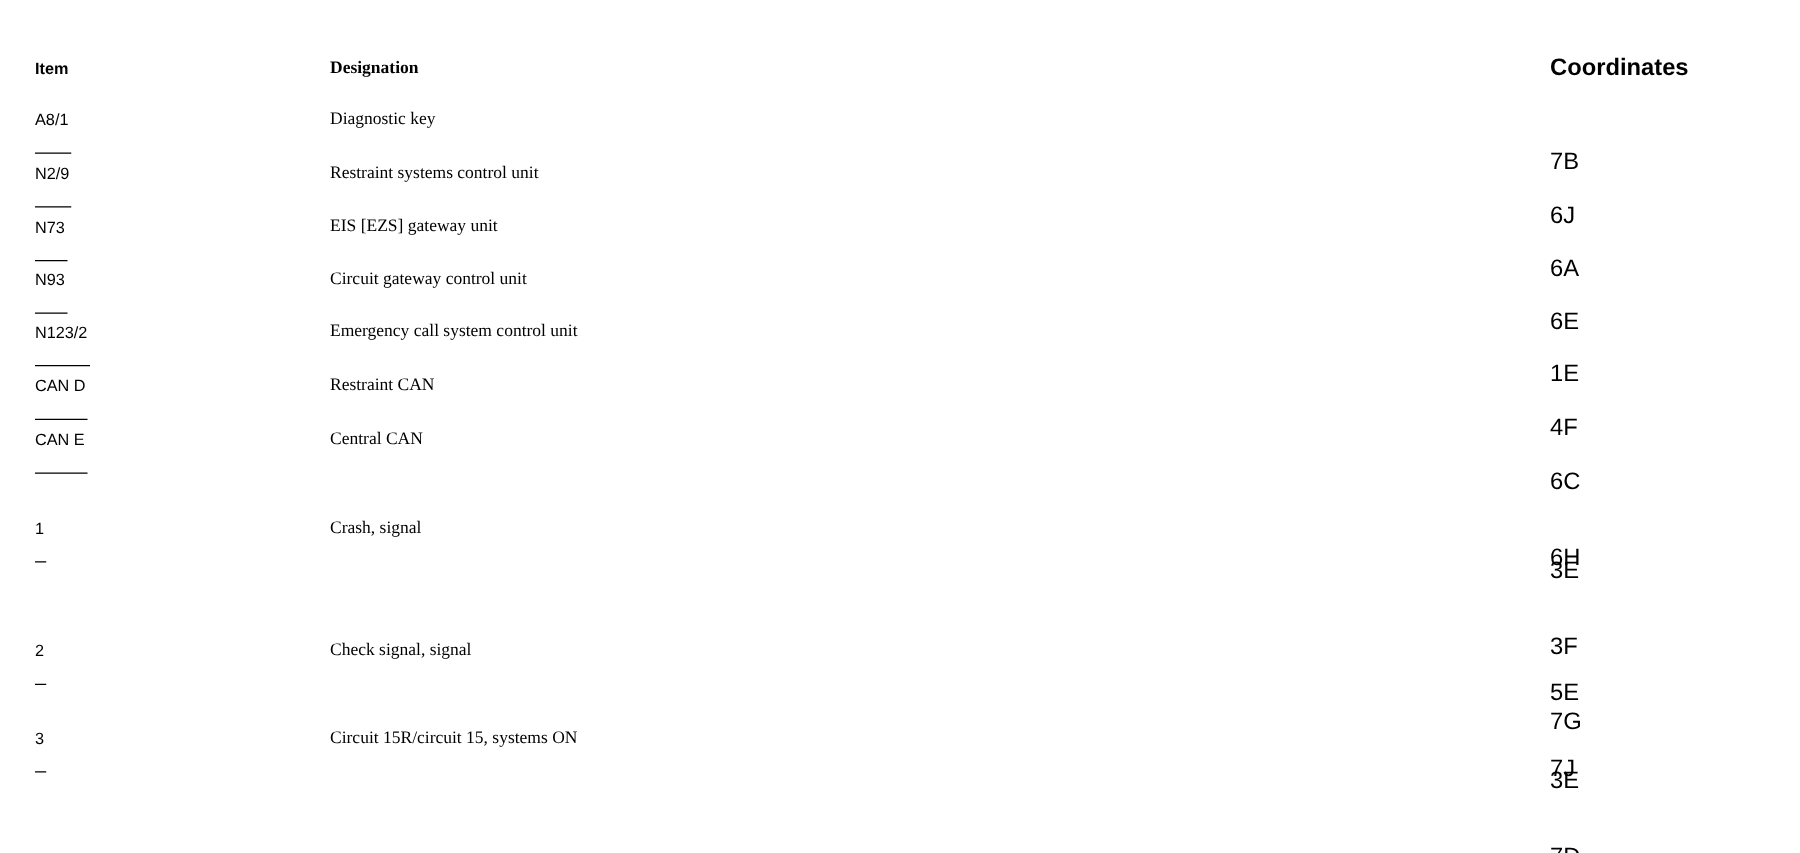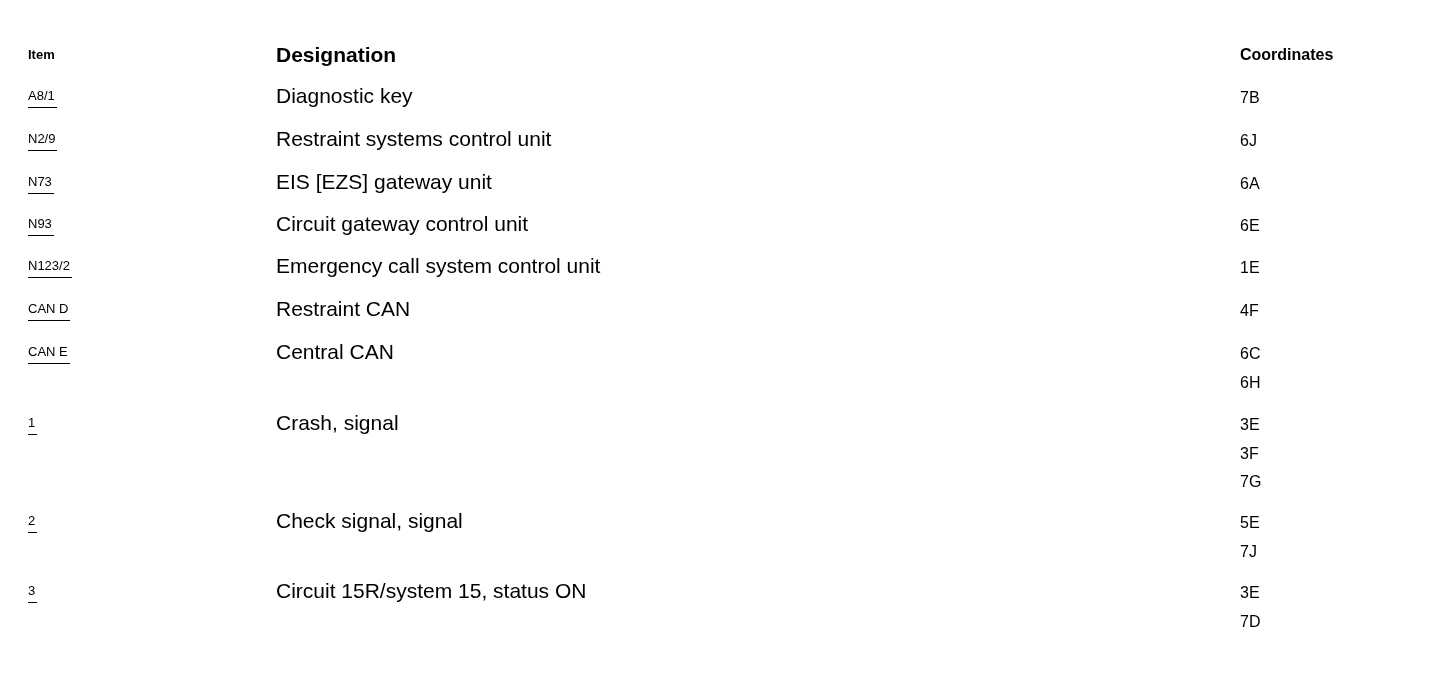--- a/index.html
+++ b/index.html
@@ -35,55 +35,57 @@
     position: absolute;
     left: 28px;
     top: 0;
     font-size: 13px;
     line-height: 24px;
     white-space: pre;
   }
 
   .cell-designation {
     position: absolute;
-    left: 276px;
+    left: 264px;
     top: 0;
-    font-size: 21px;
+    font-size: 14px;
     line-height: 24px;
     white-space: pre;
+    font-family: Liberation Serif, serif;
   }
 
   .cell-coordinates {
     position: absolute;
     left: 1240px;
     top: 0;
-    font-size: 16px;
+    font-size: 19px;
     line-height: 28.5px;
     white-space: pre;
   }
 
   
   .header-row .cell-item,
   .header-row .cell-designation,
   .header-row .cell-coordinates {
     font-weight: bold;
     line-height: 24px;
   }
 
   
   .item-underline {
     display: inline-block;
     border-bottom: 1.6px solid #000000;
-    padding-bottom: 1px;
+    padding-bottom: 16px;
     padding-right: 2px;
     line-height: 21px;
   }
 
   .coord-line {
     display: block;
+    margin-top: 32px;
   }
 </style>
 </head>
 <body>
 
 <div class="legend-table" id="table-root">
     <div class="row header-row" style="top: 43px;">
       <div class="cell-item">Item</div>
       <div class="cell-designation">Designation</div>
       <div class="cell-coordinates">Coordinates</div>
@@ -128,16 +130,16 @@
       <div class="cell-designation">Crash, signal</div>
       <div class="cell-coordinates"><span class="coord-line">3E</span><span class="coord-line">3F</span><span class="coord-line">7G</span></div>
     </div>
     <div class="row" style="top: 509px;">
       <div class="cell-item"><span class="item-underline">2</span></div>
       <div class="cell-designation">Check signal, signal</div>
       <div class="cell-coordinates"><span class="coord-line">5E</span><span class="coord-line">7J</span></div>
     </div>
     <div class="row" style="top: 579px;">
       <div class="cell-item"><span class="item-underline">3</span></div>
-      <div class="cell-designation">Circuit 15R/system 15, status ON</div>
+      <div class="cell-designation">Circuit 15R/circuit 15, systems ON</div>
       <div class="cell-coordinates"><span class="coord-line">3E</span><span class="coord-line">7D</span></div>
     </div>
   </div>
 
 </body></html>

